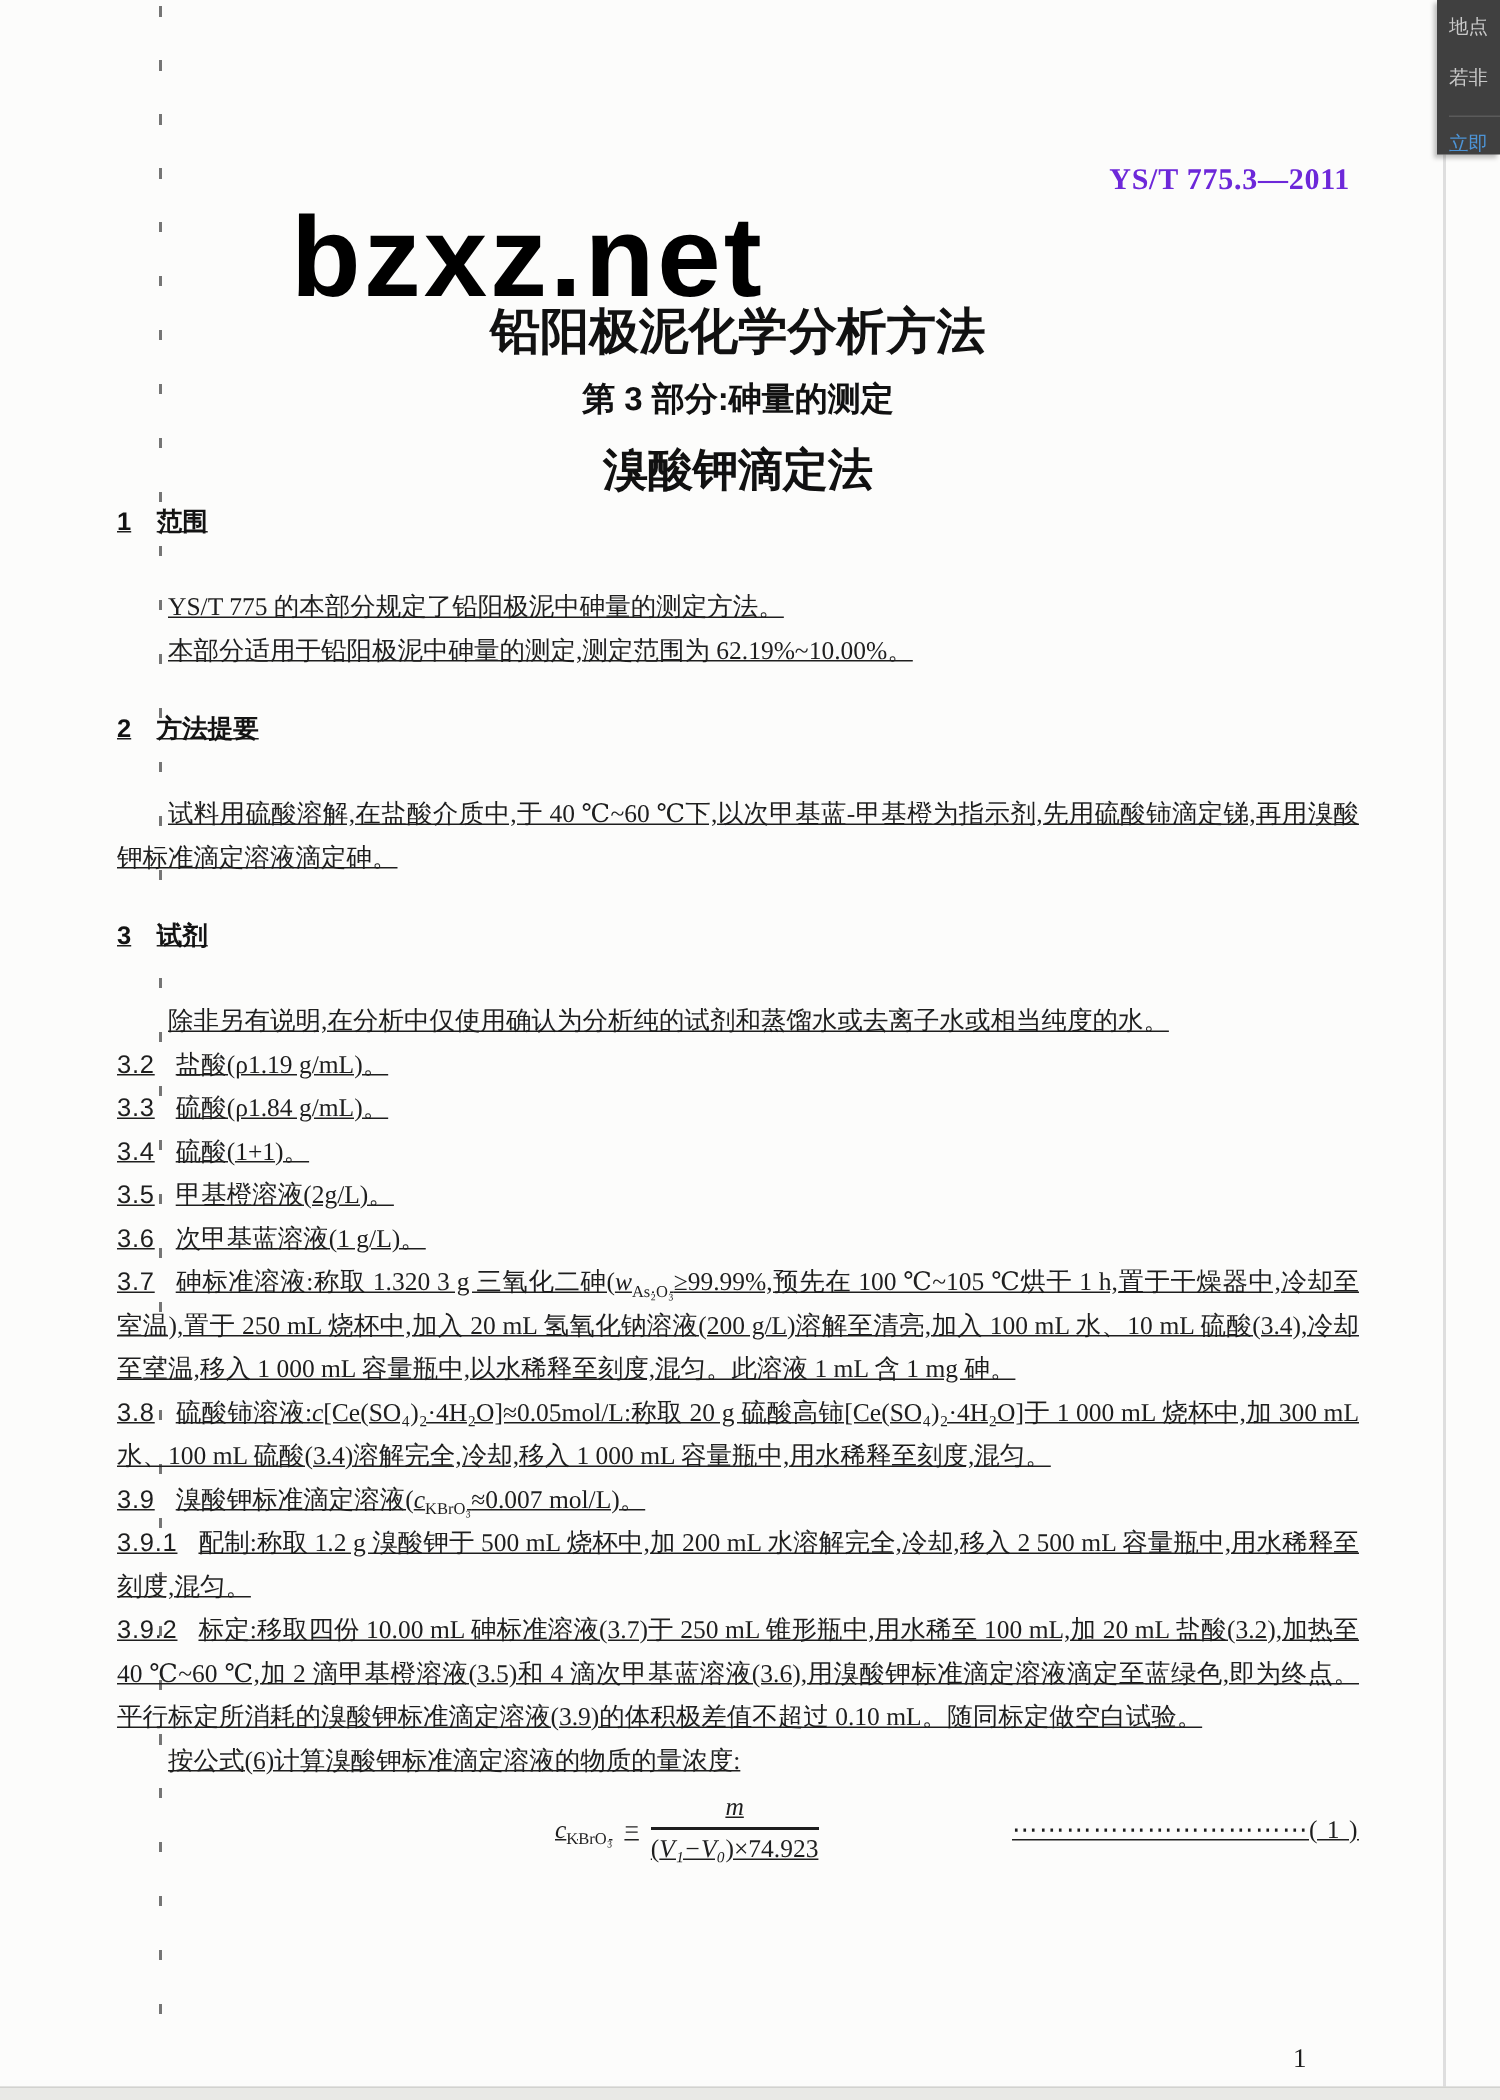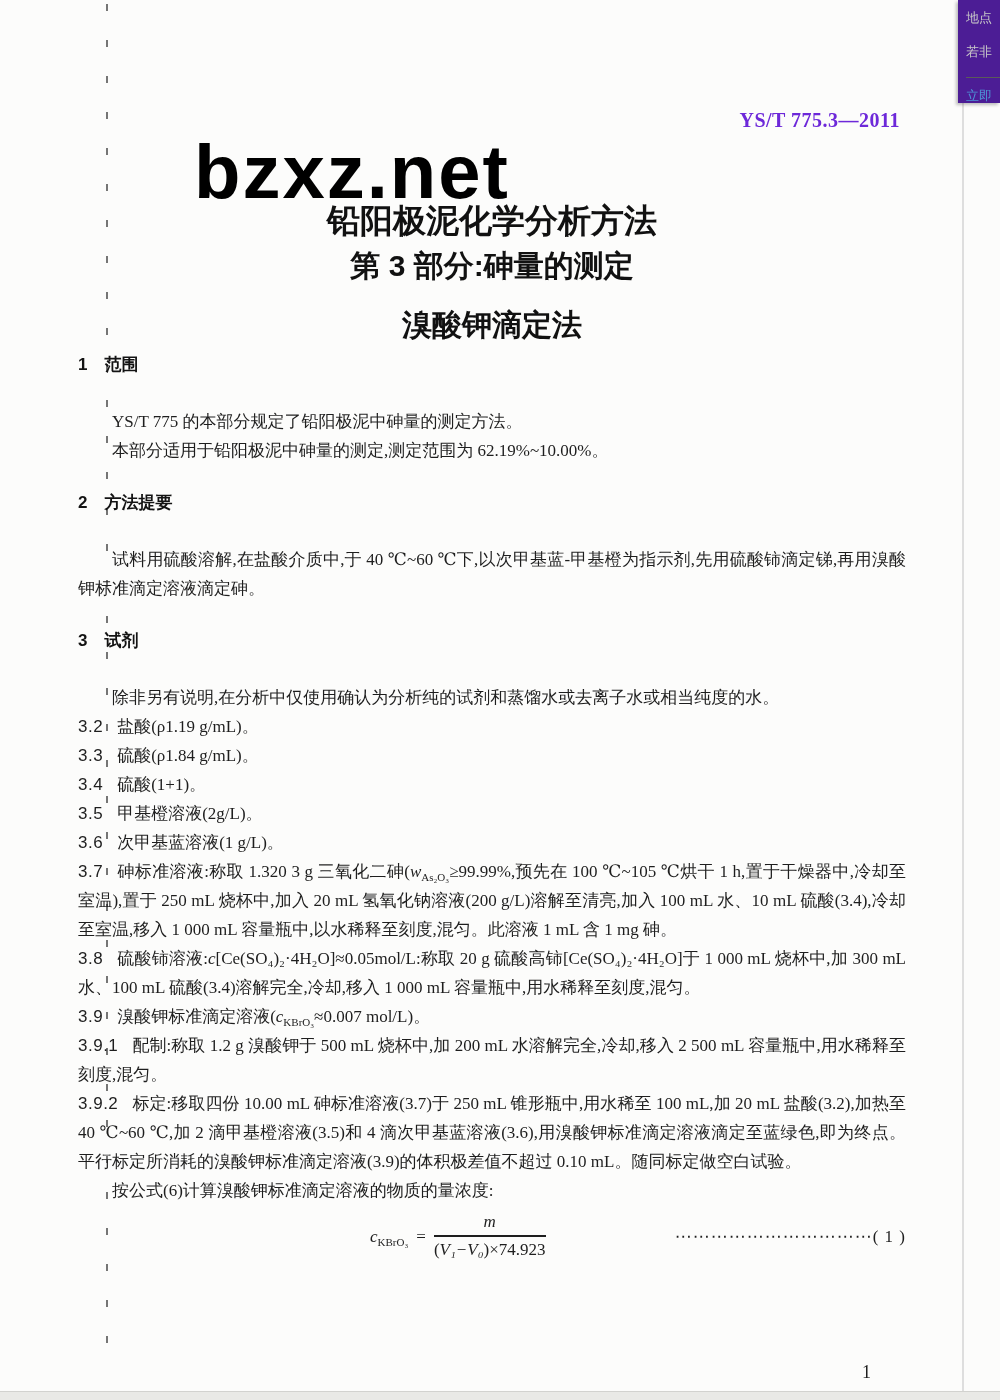--- a/index.html
+++ b/index.html
@@ -11,21 +11,21 @@
   
   .fold-line{
     position:absolute;left:106px;top:4px;height:1342px;width:2px;
     background:repeating-linear-gradient(180deg, rgba(45,45,45,.65) 0 7px, transparent 7px 36px);
   }
   .edge-line{position:absolute;left:962px;top:103px;height:1289px;width:2px;background:#dedede;}
   .bottom-strip{position:absolute;left:0;right:0;bottom:0;height:8px;background:#e9e9e6;border-top:1px solid #d2d2cf;}
 
   
   .popup{
-    position:absolute;left:958px;top:0;width:42px;height:103px;background:#4c1d95;
+    position:absolute;left:958px;top:0;width:42px;height:103px;background:#404040;
     overflow:hidden;font-family:"Liberation Sans","DejaVu Sans",sans-serif;
     font-size:13px;color:#c9c9c9;box-shadow:-2px 2px 3px rgba(0,0,0,.25);
   }
   .popup-inner{padding:9px 0 0 8px;}
   .popup-line{margin-bottom:16px;white-space:nowrap;}
   .popup-divider{border-top:1px solid #5a5a5a;margin:0 0 9px 0;width:60px;}
   .popup-link{color:#4d94d6;text-decoration:none;white-space:nowrap;display:inline-block;}
 
   .watermark{
     position:absolute;left:194px;top:128px;z-index:1;
@@ -35,25 +35,25 @@
   .std-number{
     position:absolute;top:109px;right:100px;z-index:2;
     font-family:"Liberation Serif","DejaVu Serif",serif;
     font-weight:700;font-size:20px;letter-spacing:.5px;color:#6d28d9;margin-left:40px;
   }
   .doc-title{
     position:absolute;left:78px;top:201px;width:828px;z-index:2;text-align:center;
     font-family:"Liberation Sans","DejaVu Sans",sans-serif;font-weight:700;color:#111;
   }
   .doc-title .t1{font-size:33px;line-height:40px;margin-bottom:5px;}
-  .doc-title .t2{font-size:30px;line-height:40px;margin-bottom:19px;}
+  .doc-title .t2{font-size:22px;line-height:40px;margin-bottom:8px;}
   .doc-title .t3{font-size:30px;line-height:40px;}
 
-  .content{position:absolute;left:78px;top:355px;width:828px;z-index:2;
-    font-size:17px;line-height:29px;text-align:justify;}
+  .content{position:absolute;left:78px;top:338px;width:828px;z-index:2;
+    font-size:17px;line-height:29px;text-align:justify;text-decoration:underline;}
   .heading{
     font-family:"Liberation Sans","DejaVu Sans",sans-serif;font-weight:700;
     font-size:17px;line-height:20px;margin:28px 0 32px;color:#131313;text-align:left;
   }
   .heading:first-child{margin-top:0;}
   .hnum{margin-right:17px;}
   .para{margin:0;}
   .indent{text-indent:2em;}
   .item{margin:0;}
   .item .num{

